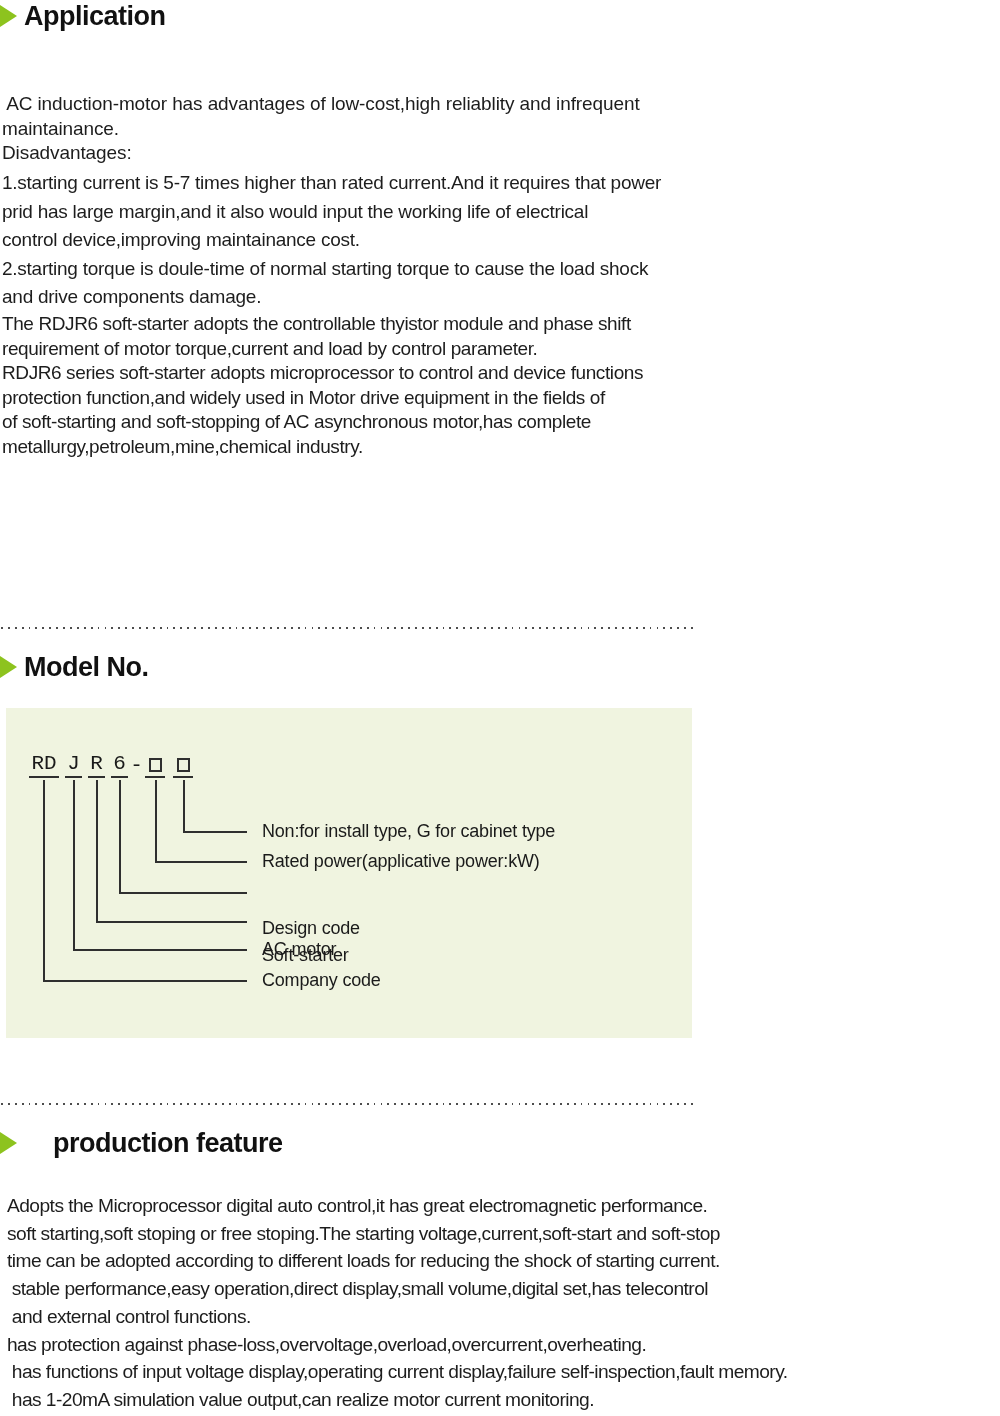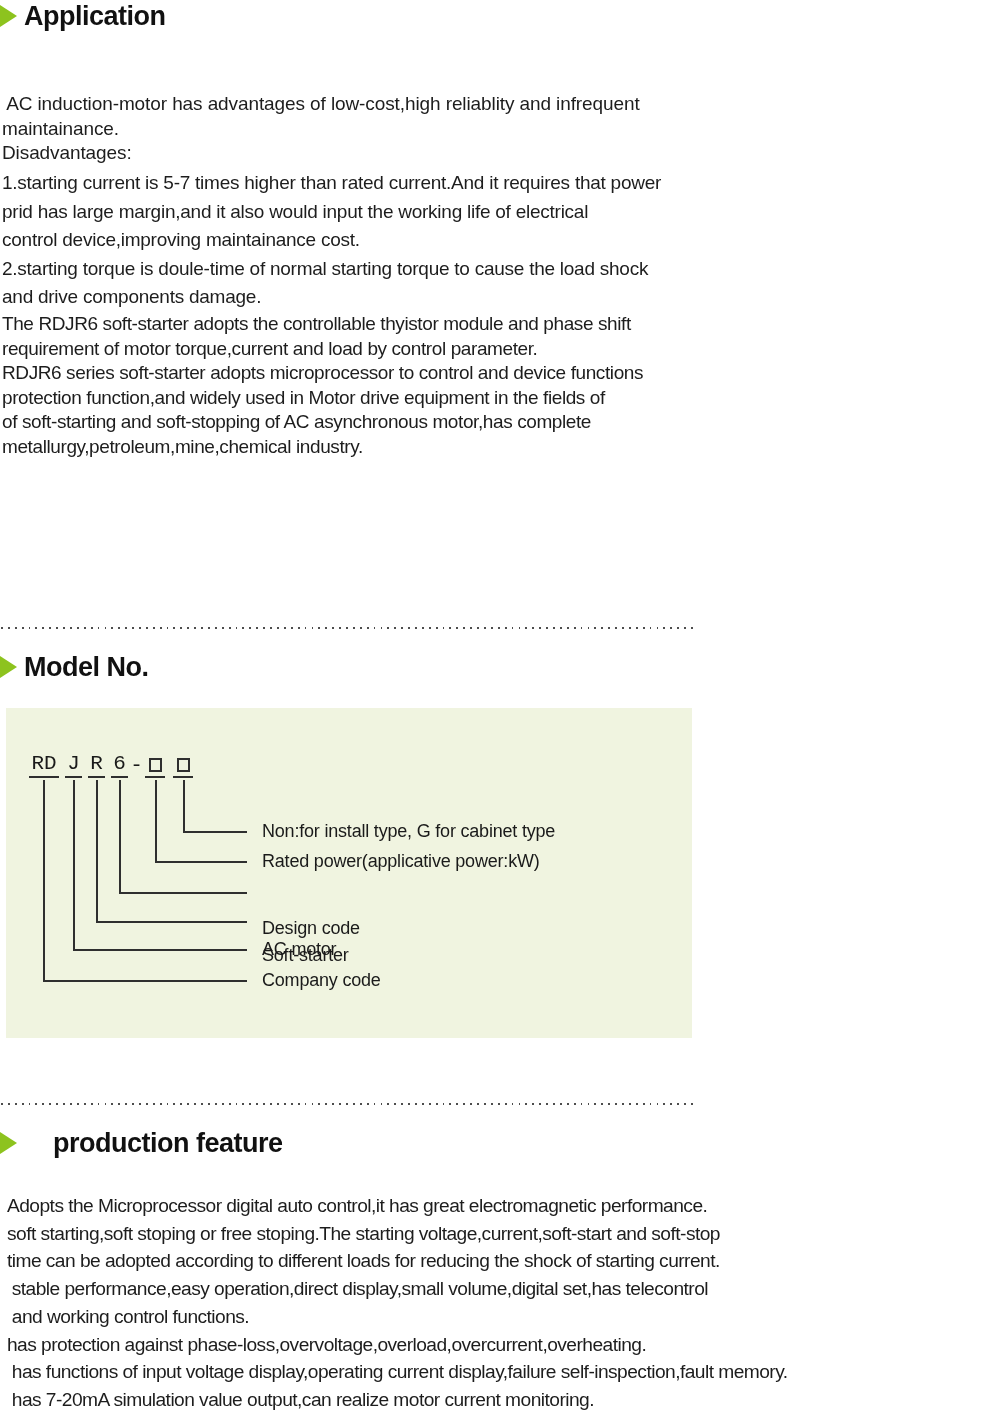--- a/index.html
+++ b/index.html
@@ -138,19 +138,19 @@
   <div class="heading h-feat">
     <span class="tri"></span>
     <span class="heading-text">production feature</span>
   </div>
 
   <div class="features">
       <div class="fline">Adopts the Microprocessor digital auto control,it has great electromagnetic performance.</div>
       <div class="fline">soft starting,soft stoping or free stoping.The starting voltage,current,soft-start and soft-stop</div>
       <div class="fline">time can be adopted according to different loads for reducing the shock of starting current.</div>
       <div class="fline"> stable performance,easy operation,direct display,small volume,digital set,has telecontrol</div>
-      <div class="fline"> and working control functions.</div>
+      <div class="fline"> and external control functions.</div>
       <div class="fline">has protection against phase-loss,overvoltage,overload,overcurrent,overheating.</div>
       <div class="fline"> has functions of input voltage display,operating current display,failure self-inspection,fault memory.</div>
-      <div class="fline"> has 7-20mA simulation value output,can realize motor current monitoring.</div>
+      <div class="fline"> has 1-20mA simulation value output,can realize motor current monitoring.</div>
     </div>
 
 </div>
 
 </body></html>

